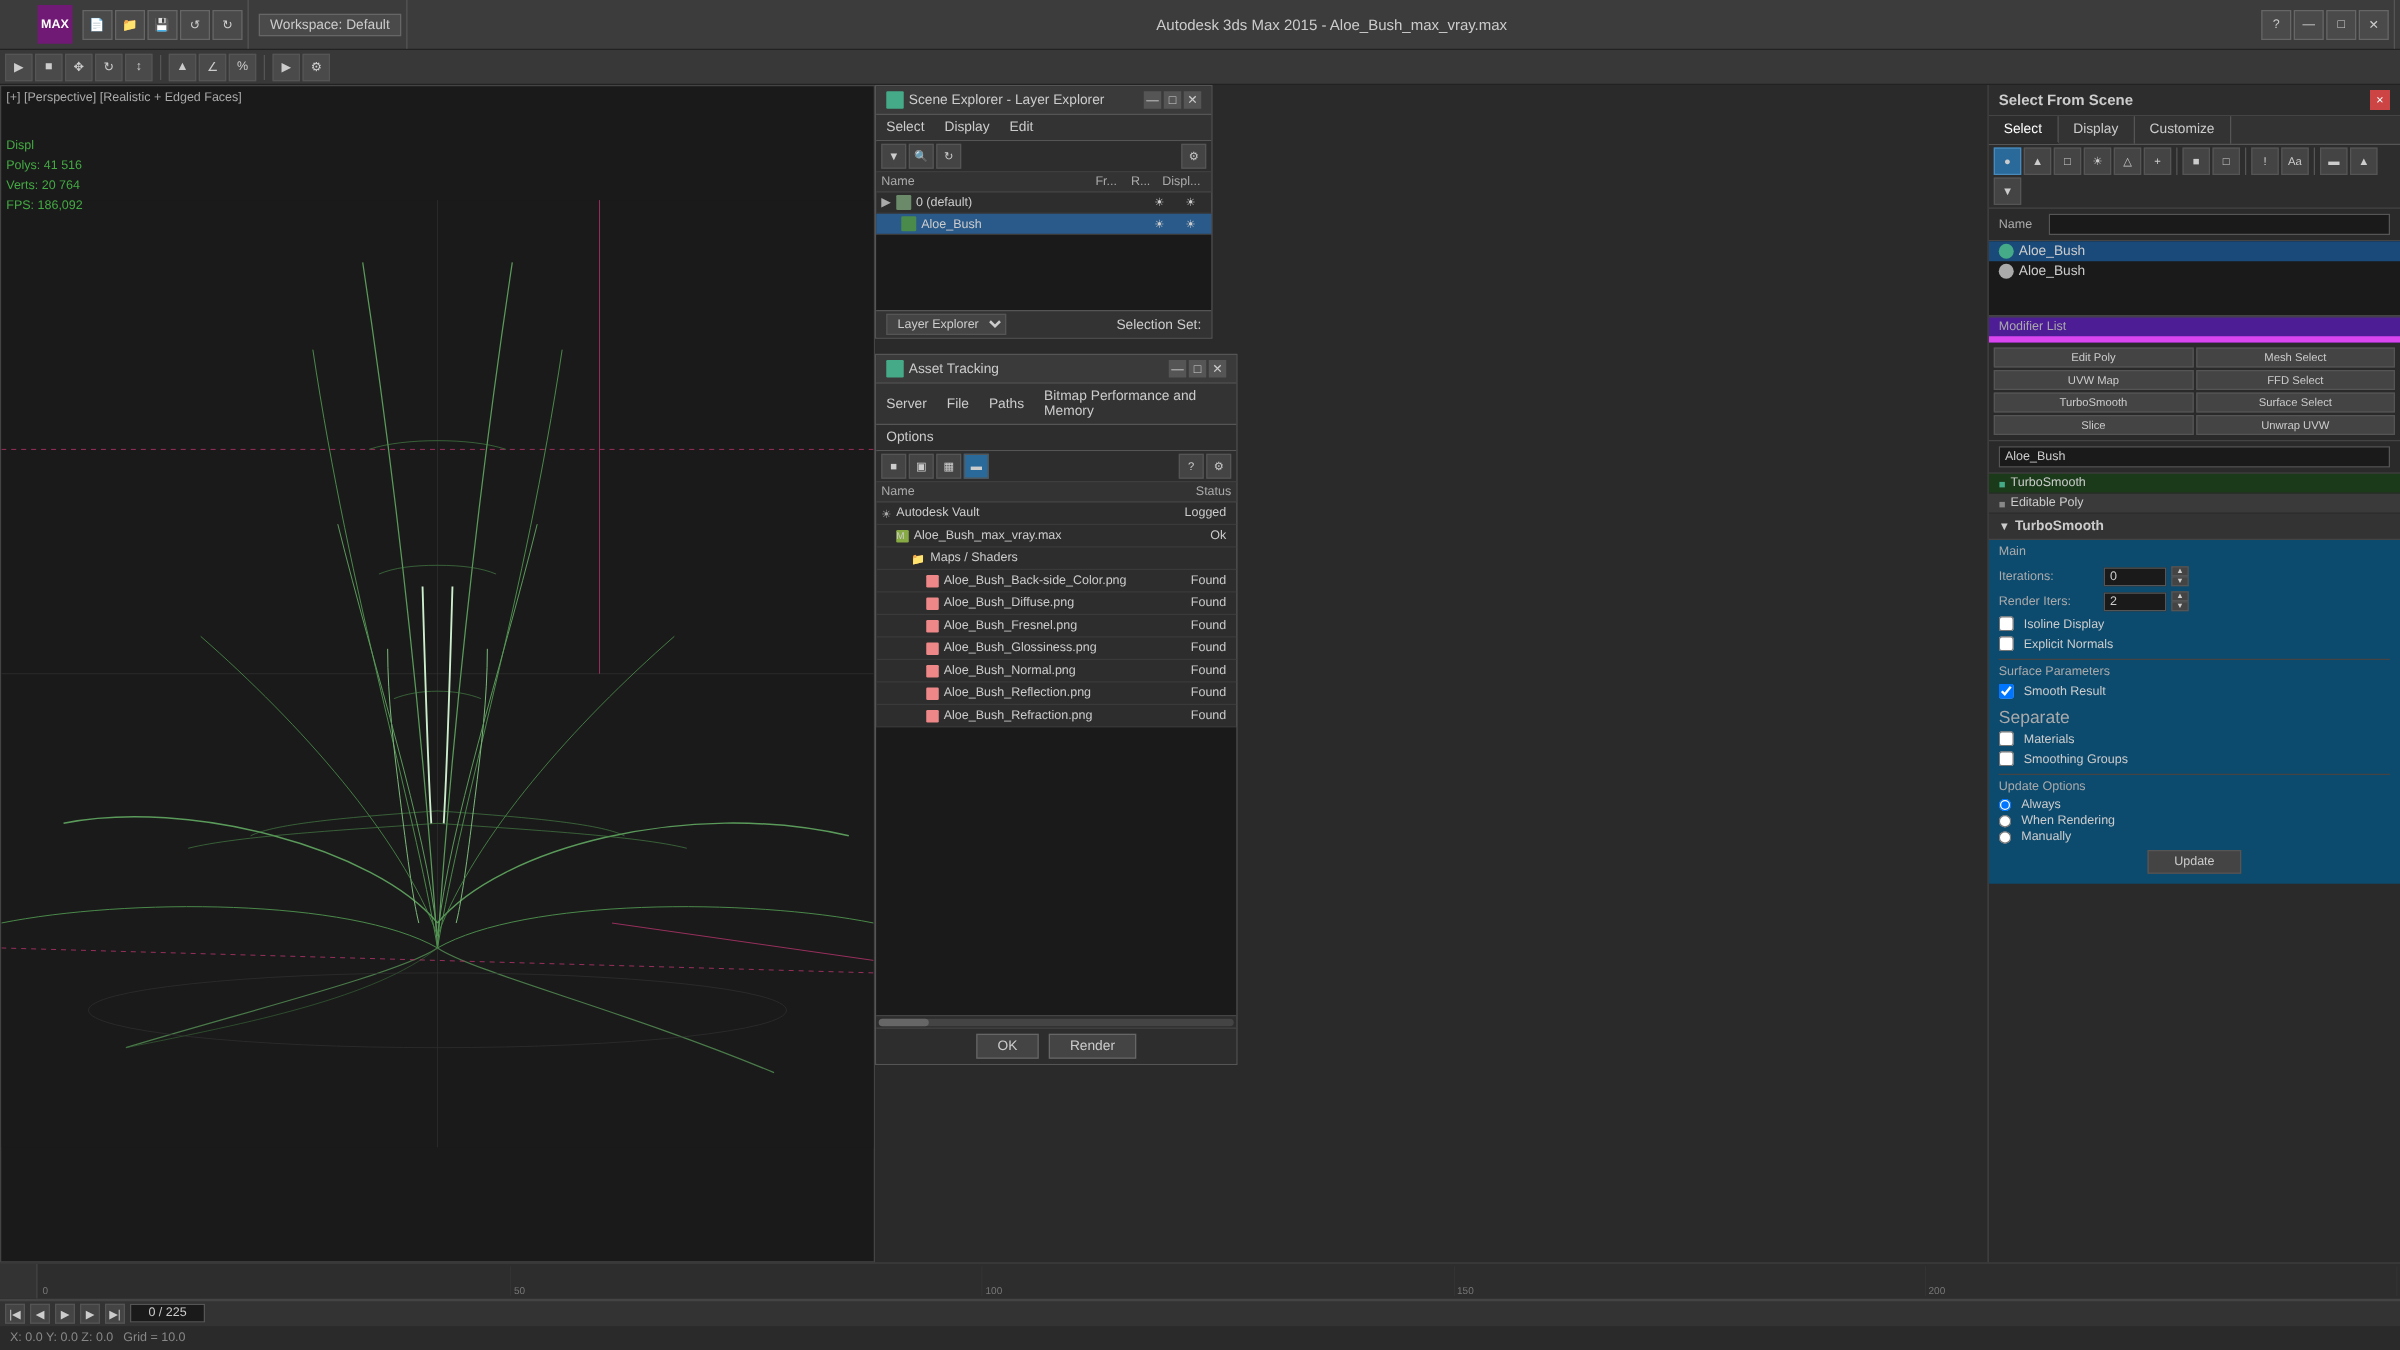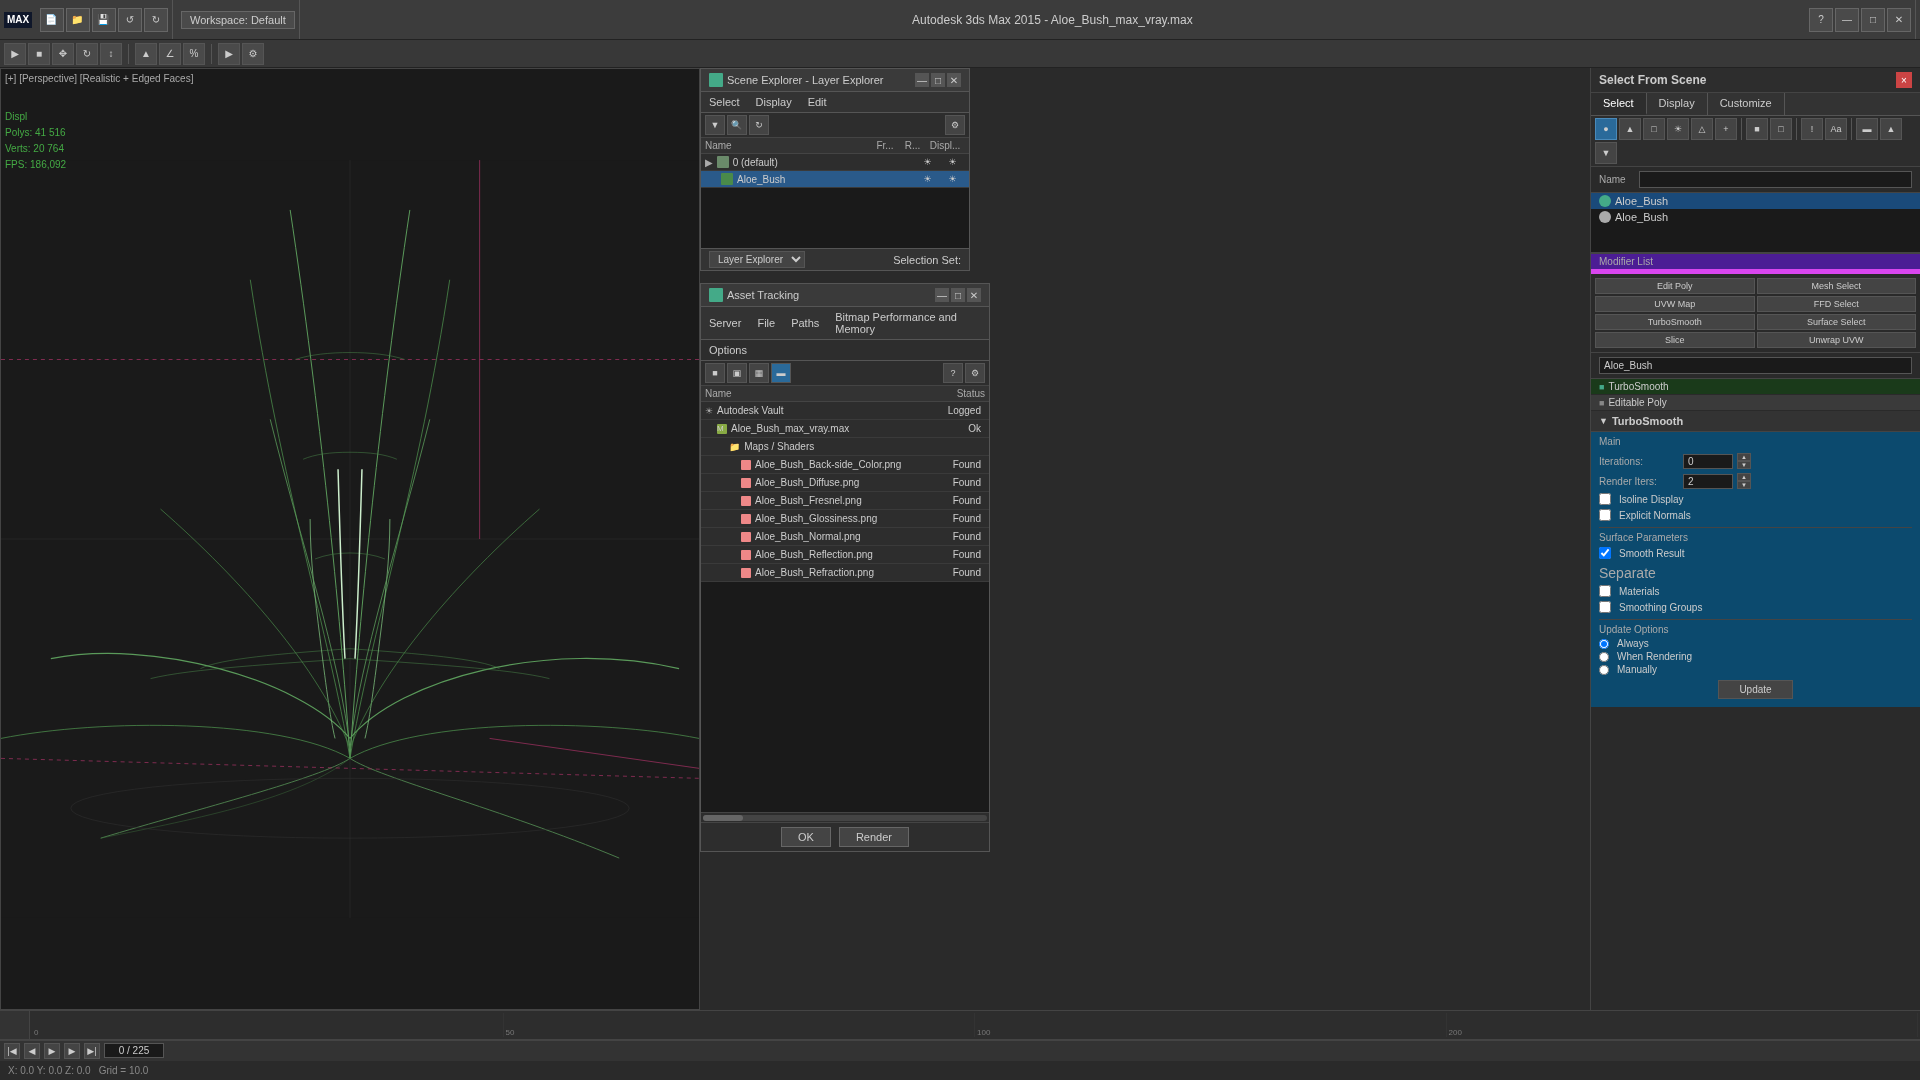--- a/index.html
+++ b/index.html
@@ -3,21 +3,21 @@
   <meta charset="utf-8">
   <style>
     * { margin: 0; padding: 0; box-sizing: border-box; }
     body { width: 1920px; height: 1080px; background: #2a2a2a; font-family: 'Arial', sans-serif; font-size: 11px; color: #ccc; overflow: hidden; }
 
     
     #top-toolbar {
       width: 100%; height: 40px; background: #3c3c3c; display: flex; align-items: center;
       border-bottom: 1px solid #222; padding: 0 4px; gap: 4px;
     }
-    #top-toolbar .logo { width: 28px; height: 16px; background: #0f172a; display: flex; align-items: center; justify-content: center; color: white; font-weight: bold; font-size: 10px; }
+    #top-toolbar .logo { width: 28px; height: 31px; background: #701a75; display: flex; align-items: center; justify-content: center; color: white; font-weight: bold; font-size: 10px; margin-left: 26px; }
     .toolbar-group { display: flex; align-items: center; gap: 2px; padding: 0 4px; border-right: 1px solid #555; height: 100%; }
     .toolbar-btn { width: 24px; height: 24px; background: #4a4a4a; border: 1px solid #666; display: flex; align-items: center; justify-content: center; cursor: pointer; font-size: 10px; color: #ccc; }
     .workspace-btn { padding: 2px 8px; background: #4a4a4a; border: 1px solid #666; color: #ccc; cursor: pointer; font-size: 11px; }
     .title-bar-text { flex: 1; text-align: center; color: #ccc; font-size: 12px; }
 
     
     #second-toolbar {
       width: 100%; height: 28px; background: #383838; display: flex; align-items: center;
       border-bottom: 1px solid #222; padding: 0 4px; gap: 2px;
     }
@@ -608,20 +608,23 @@
       <div style="flex:1; border-right:1px solid #333; height:100%; display:flex; align-items:flex-end; padding:0 2px;">
           <span style="font-size:8px;color:#777;">0</span>
         </div>
       <div style="flex:1; border-right:1px solid #333; height:100%; display:flex; align-items:flex-end; padding:0 2px;">
           <span style="font-size:8px;color:#777;">50</span>
         </div>
       <div style="flex:1; border-right:1px solid #333; height:100%; display:flex; align-items:flex-end; padding:0 2px;">
           <span style="font-size:8px;color:#777;">100</span>
         </div>
       <div style="flex:1; border-right:1px solid #333; height:100%; display:flex; align-items:flex-end; padding:0 2px;">
+          <span style="font-size:8px;color:#777;">150</span>
+        </div>
+      <div style="flex:1; border-right:1px solid #333; height:100%; display:flex; align-items:flex-end; padding:0 2px;">
           <span style="font-size:8px;color:#777;">200</span>
         </div>
     </div>
   </div>
   <div id="playback-controls" style="height:20px; background:#333; display:flex; align-items:center; padding:0 4px; gap:4px; border-top:1px solid #444;">
     <div class="pb-btn">|◀</div>
     <div class="pb-btn">◀</div>
     <div class="pb-btn">▶</div>
     <div class="pb-btn">▶</div>
     <div class="pb-btn">▶|</div>

